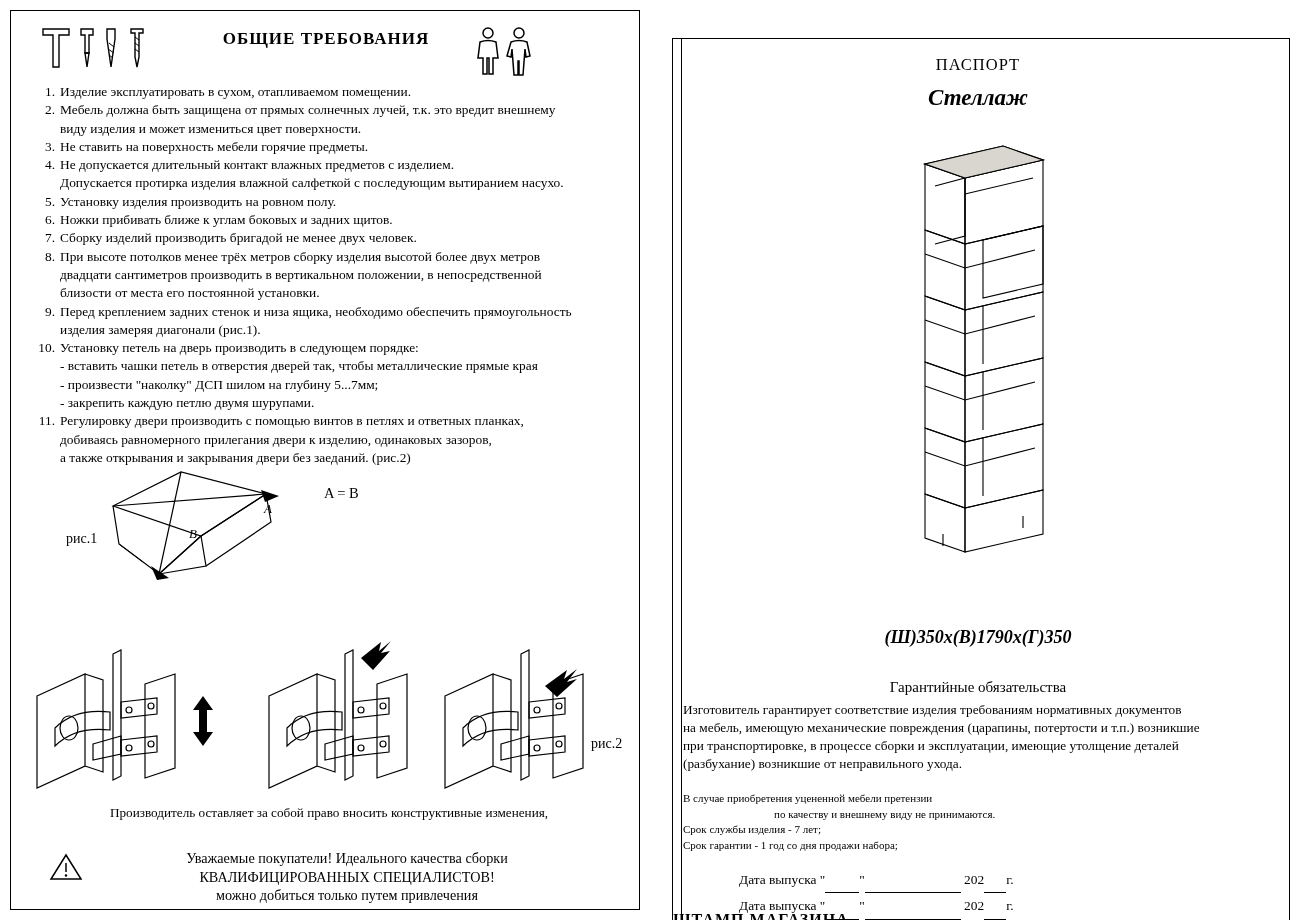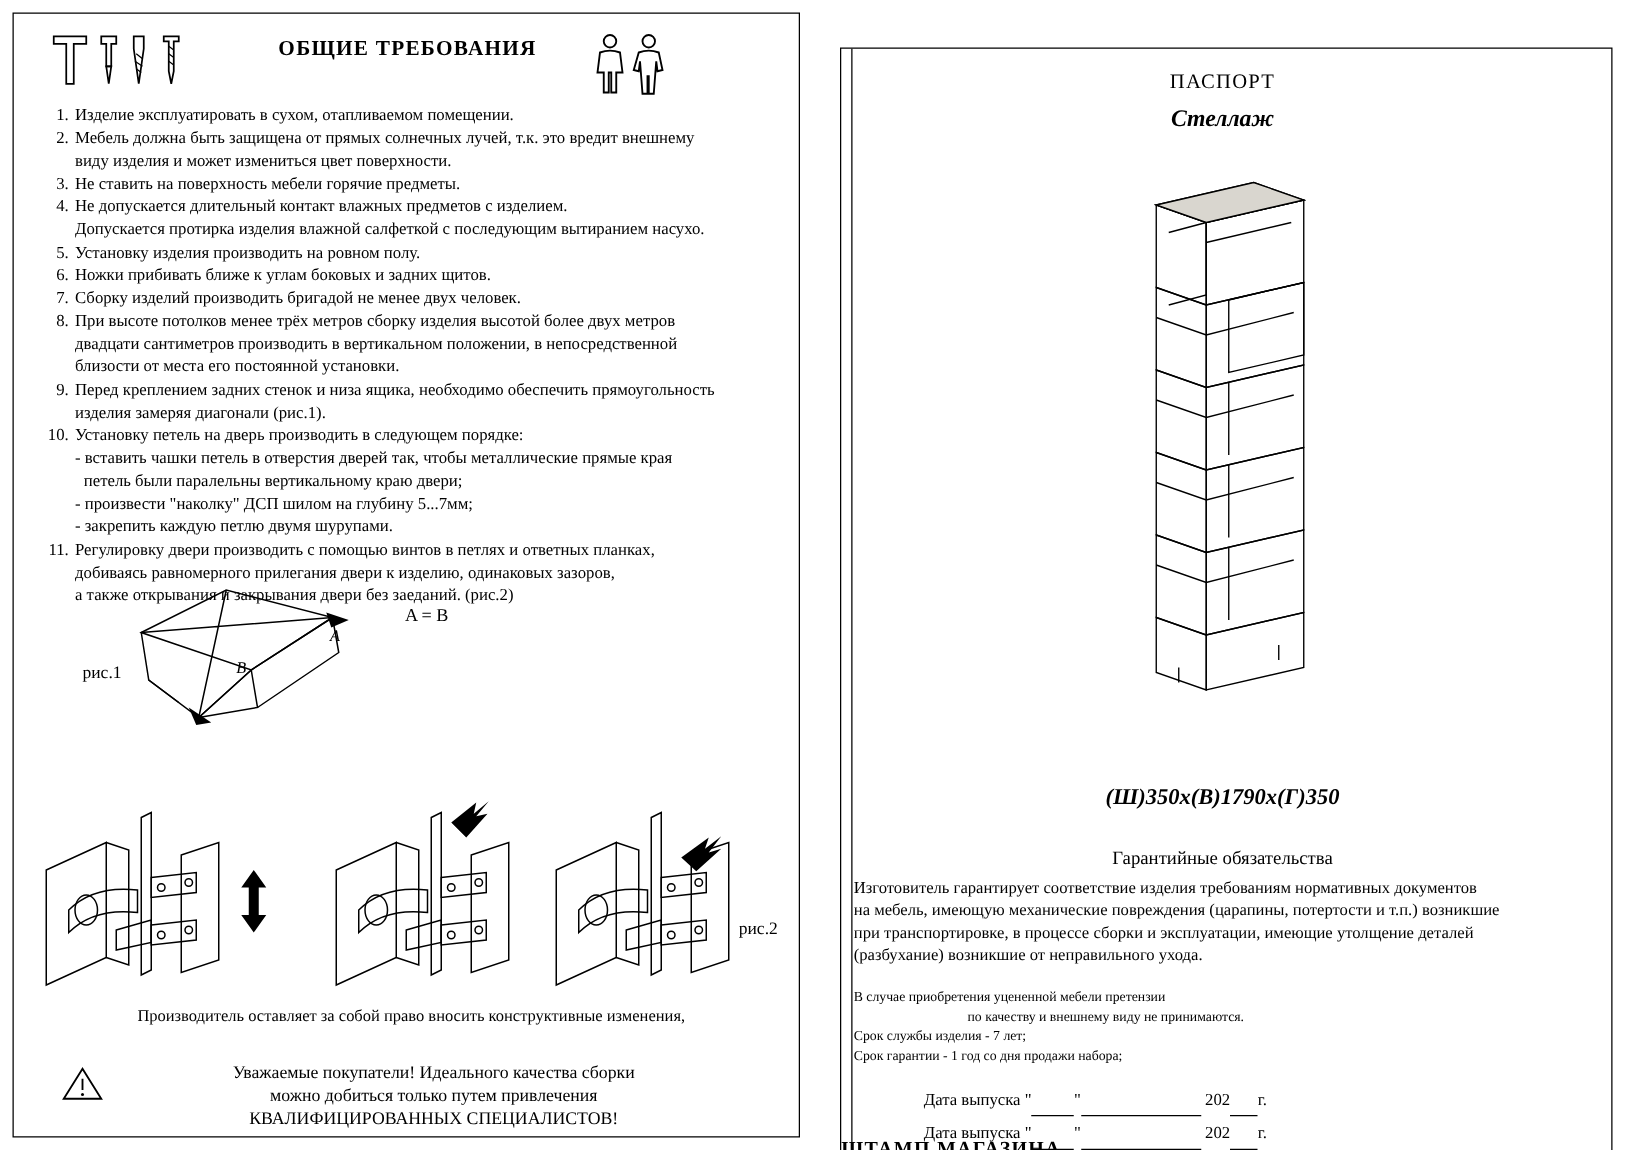--- a/index.html
+++ b/index.html
@@ -32,21 +32,21 @@
   .fig2{position:absolute;left:14px;top:625px;width:600px;height:165px;}
   .fig2-label{position:absolute;left:580px;top:725px;font-size:14px;}
 
   .note{position:absolute;left:18px;top:793px;width:600px;text-align:center;font-size:13.2px;line-height:1.33;}
   .warn{position:absolute;left:38px;top:838px;width:580px;}
   .warn-tri{position:absolute;left:0px;top:4px;width:34px;height:28px;}
   .warn-txt{position:absolute;left:48px;top:0;width:500px;text-align:center;font-size:14.2px;line-height:1.32;}
 
   
   .passport{position:absolute;left:0;top:16px;width:610px;text-align:center;font-size:16.5px;letter-spacing:1px;}
-  .model{position:absolute;left:0;top:46px;width:610px;text-align:center;font-size:19px;font-weight:bold;font-style:italic;}
+  .model{position:absolute;left:0;top:46px;width:610px;text-align:center;font-size:23px;font-weight:bold;font-style:italic;}
   .shelf-wrap{position:absolute;left:210px;top:95px;width:230px;height:470px;}
   .dims{position:absolute;left:0;top:588px;width:610px;text-align:center;font-size:18px;font-weight:bold;font-style:italic;}
   .war-title{position:absolute;left:0;top:640px;width:610px;text-align:center;font-size:15px;}
   .war-body{position:absolute;left:10px;top:662px;width:590px;font-size:13.3px;line-height:1.355;text-align:justify;}
   .claims{position:absolute;left:10px;top:752px;width:590px;font-size:11px;line-height:1.42;}
   .claims .ind{padding-left:91px;}
   .dates{position:absolute;left:66px;top:828px;width:520px;font-size:13.4px;line-height:1.9;}
   .u{display:inline-block;border-bottom:1px solid #000;}
   .stamp{position:absolute;left:0;top:872px;width:598px;font-size:16px;font-weight:bold;letter-spacing:1px;}
 </style>
@@ -137,23 +137,20 @@
         </div>
         <div class="rule sub">
           <span class="txt">изделия замеряя диагонали (рис.1).</span>
         </div>
         <div class="rule">
           <span class="num">10.</span>
           <span class="txt">Установку петель на дверь производить в следующем порядке:</span>
         </div>
         <div class="rule sub">
           <span class="txt">- вставить чашки петель в отверстия дверей так, чтобы металлические прямые края</span>
-        </div>
-        <div class="rule sub2">
-          <span class="txt">петель были паралельны вертикальному краю двери;</span>
         </div>
         <div class="rule sub">
           <span class="txt">- произвести "наколку" ДСП шилом на глубину 5...7мм;</span>
         </div>
         <div class="rule sub">
           <span class="txt">- закрепить каждую петлю двумя шурупами.</span>
         </div>
         <div class="rule">
           <span class="num">11.</span>
           <span class="txt">Регулировку двери производить с помощью винтов в петлях и ответных планках,</span>
@@ -250,22 +247,22 @@
     <div class="warn">
       <div class="warn-tri">
         <svg width="34" height="28" viewBox="0 0 34 28">
           <path d="M17,2 L32,26 L2,26 Z" fill="none" stroke="#000" stroke-width="1.5"></path>
           <path d="M17,10 L17,19" stroke="#000" stroke-width="1.5"></path>
           <circle cx="17" cy="22.5" r="1.2" fill="#000"></circle>
         </svg>
       </div>
       <div class="warn-txt" id="warn-container">
           <div>Уважаемые покупатели! Идеального качества сборки</div>
+          <div>КВАЛИФИЦИРОВАННЫХ СПЕЦИАЛИСТОВ!</div>
           <div>можно добиться только путем привлечения</div>
-          <div>КВАЛИФИЦИРОВАННЫХ СПЕЦИАЛИСТОВ!</div>
         </div>
     </div>
   </div>
 
   <div class="panel right">
     <div class="right-inner"></div>
 
     <div class="passport">ПАСПОРТ</div>
     <div class="model">Стеллаж</div>
 

